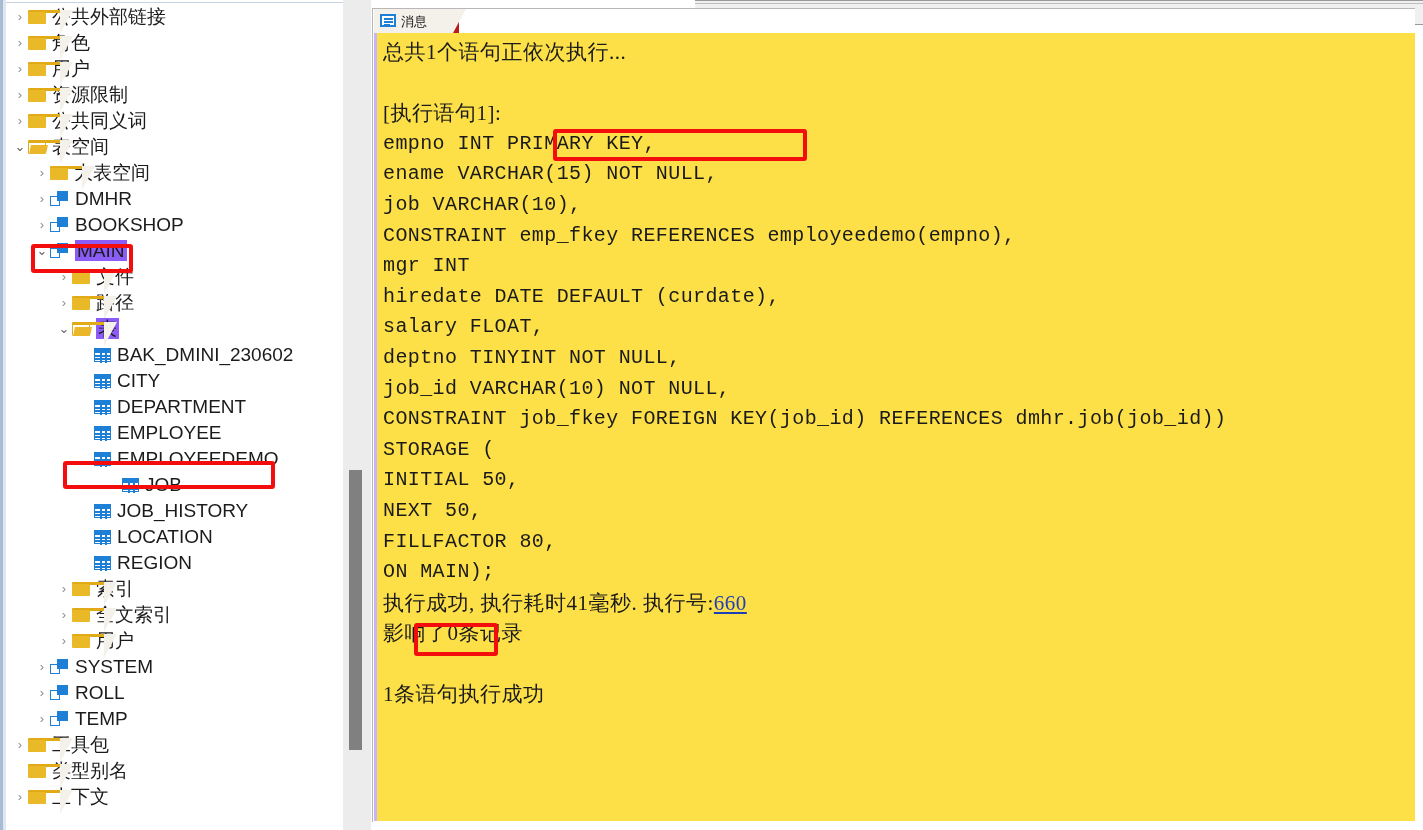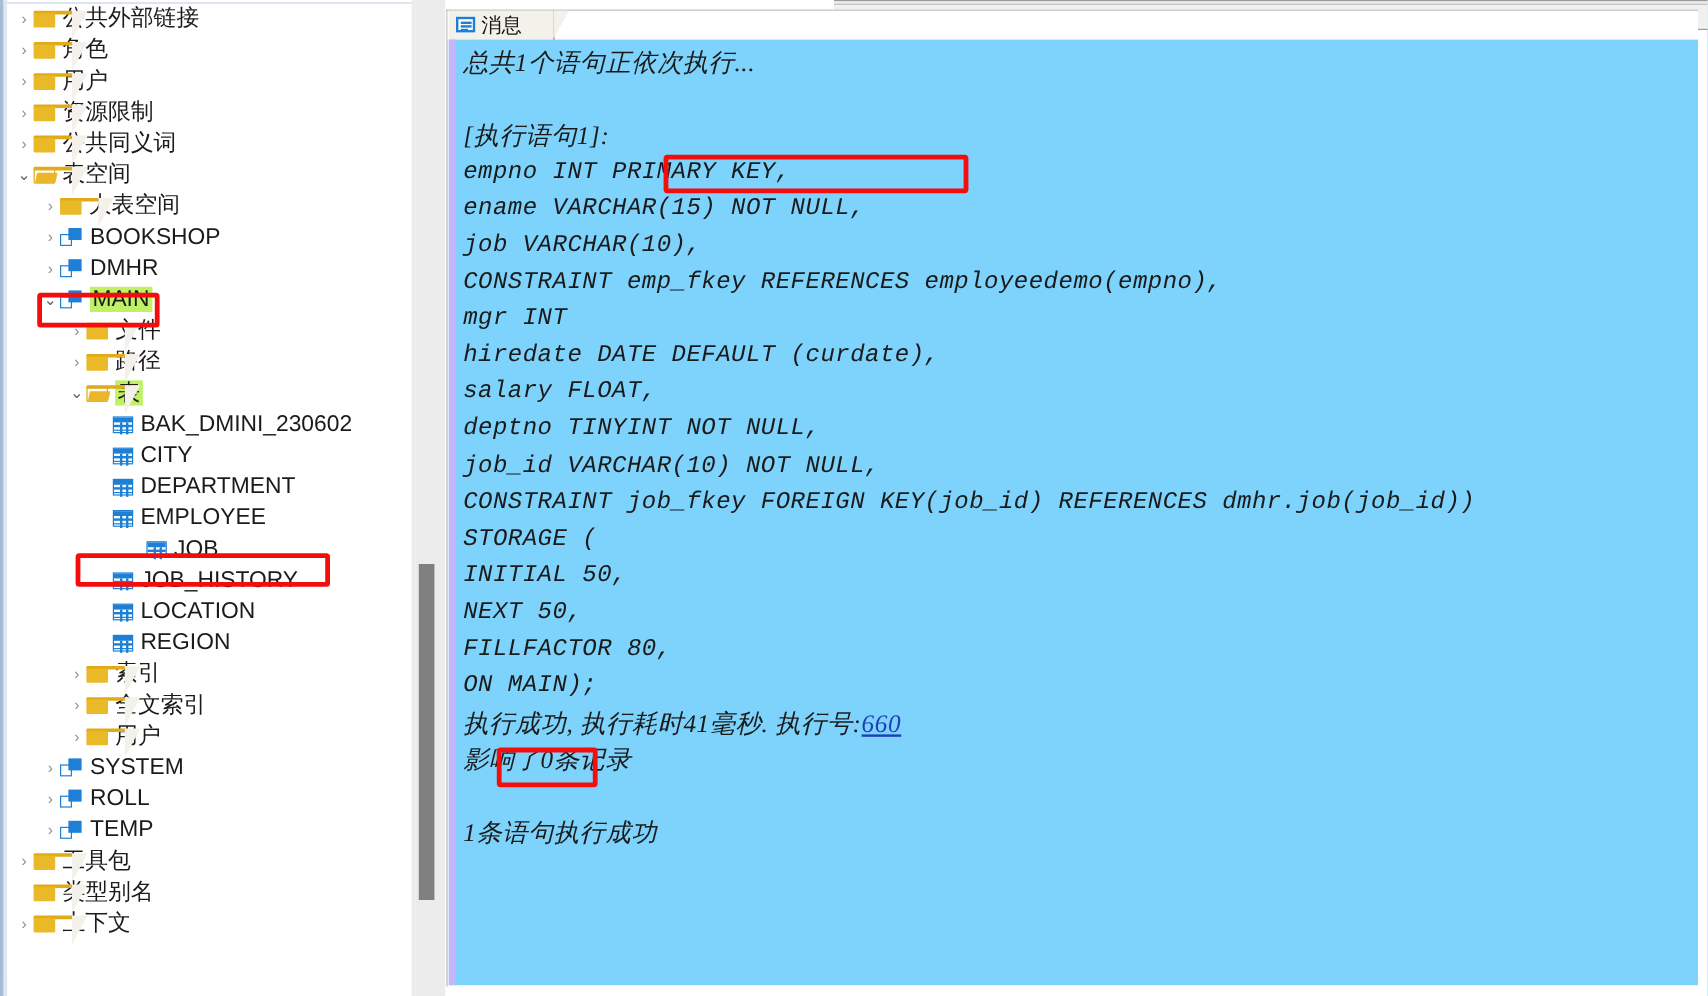--- a/index.html
+++ b/index.html
@@ -42,21 +42,21 @@
     position:absolute;left:345px;top:0;width:14px;height:830px;background:#ececec;
   }
   .tree-scroll-thumb{
     position:absolute;left:346px;top:470px;width:13px;height:280px;background:#808080;
   }
   .node{
     position:relative;height:26px;line-height:26px;white-space:nowrap;
     font-size:19px;color:#1b1b1b;
   }
   .node .lbl{vertical-align:middle;}
-  .node.sel .lbl{background:#bef264;padding:0 2px;}
+  .node.sel .lbl{background:#8b5cf6;padding:0 2px;}
   .chev{
     display:inline-block;width:16px;text-align:center;color:#8f8f8f;font-size:13px;
     vertical-align:middle;
   }
   .chev.empty{color:transparent;}
   .chev.down{color:#5f5f5f;}
 
   
   .ic{display:inline-block;vertical-align:middle;margin-right:6px;position:relative;}
   .ic-folder{width:18px;height:14px;}
@@ -86,44 +86,44 @@
     position:absolute;left:372px;top:8px;width:1043px;height:814px;
     background:#ffffff;box-sizing:border-box;
     border:1px solid #b7b7b7;border-right:none;border-bottom:none;
   }
   .tabbar{
     position:absolute;left:0;top:0;width:100%;height:24px;background:#ffffff;
   }
   .tab{
     position:absolute;left:1px;top:0;height:24px;padding:0 26px 0 6px;
     background:#f3f1e9;
-    border-right:1px solid #b91c1c;
+    border-right:6px solid #b91c1c;
     box-sizing:border-box;
-    font-size:17px;line-height:24px;color:#141414;white-space:nowrap;
+    font-size:13px;line-height:24px;color:#141414;white-space:nowrap;
   }
   .tab:after{
     content:"";position:absolute;right:-13px;top:0;width:0;height:0;
     border-left:13px solid #f3f1e9;border-bottom:24px solid transparent;
   }
   .tab-ico{
     display:inline-block;width:16px;height:13px;background:#ffffff;
     border:2px solid #1d7fd6;box-sizing:border-box;vertical-align:middle;
     margin-right:5px;position:relative;top:-1px;
   }
   .tab-ico i{position:absolute;left:2px;background:#1d7fd6;height:1.6px;display:block;}
   .tab-ico i.l1{top:2px;width:9px;}
   .tab-ico i.l2{top:5px;width:9px;}
   .tab-ico i.l3{top:8px;width:6px;}
   .tab-label{vertical-align:middle;}
 
   .console{
     position:absolute;left:1px;top:24px;width:1041px;height:788px;
-    background:#7dd3fc;box-sizing:border-box;
-    border-left:6px solid #c4b5fd;
-    padding:4px 0 0 6px;overflow:hidden;font-style:italic;
+    background:#fde047;box-sizing:border-box;
+    border-left:3px solid #c4b5fd;
+    padding:4px 0 0 6px;overflow:hidden;
   }
   .cline{
     height:30.6px;line-height:30.6px;white-space:pre;
     font-family:"Liberation Mono","DejaVu Sans Mono",monospace;
     font-size:20px;color:#1a1a1a;letter-spacing:0.4px;
   }
   .cline.cn{
     font-family:"Liberation Serif","DejaVu Serif",serif;
     font-size:21px;letter-spacing:0.5px;
   }
@@ -141,30 +141,31 @@
   <div class="tree-panel">
     <div class="outer-edge"></div>
     <div class="tree-viewport" id="tree-viewport">
         <div class="node" style="padding-left: 6px;"><span class="chev">›</span><span class="ic ic-folder"><span class="tab"></span><span class="bdy"></span></span><span class="lbl">公共外部链接</span></div>
         <div class="node" style="padding-left: 6px;"><span class="chev">›</span><span class="ic ic-folder"><span class="tab"></span><span class="bdy"></span></span><span class="lbl">角色</span></div>
         <div class="node" style="padding-left: 6px;"><span class="chev">›</span><span class="ic ic-folder"><span class="tab"></span><span class="bdy"></span></span><span class="lbl">用户</span></div>
         <div class="node" style="padding-left: 6px;"><span class="chev">›</span><span class="ic ic-folder"><span class="tab"></span><span class="bdy"></span></span><span class="lbl">资源限制</span></div>
         <div class="node" style="padding-left: 6px;"><span class="chev">›</span><span class="ic ic-folder"><span class="tab"></span><span class="bdy"></span></span><span class="lbl">公共同义词</span></div>
         <div class="node" style="padding-left: 6px;"><span class="chev down">⌄</span><span class="ic ic-folder ic-folder-open"><span class="tab"></span><span class="bdy"></span><span class="bdy2"></span></span><span class="lbl">表空间</span></div>
         <div class="node" style="padding-left: 28px;"><span class="chev">›</span><span class="ic ic-folder"><span class="tab"></span><span class="bdy"></span></span><span class="lbl">大表空间</span></div>
+        <div class="node" style="padding-left: 28px;"><span class="chev">›</span><span class="ic ic-ts"><span class="sq-b"></span><span class="sq-f"></span></span><span class="lbl">DMHR</span></div>
         <div class="node" style="padding-left: 28px;"><span class="chev">›</span><span class="ic ic-ts"><span class="sq-b"></span><span class="sq-f"></span></span><span class="lbl">BOOKSHOP</span></div>
-        <div class="node" style="padding-left: 28px;"><span class="chev">›</span><span class="ic ic-ts"><span class="sq-b"></span><span class="sq-f"></span></span><span class="lbl">DMHR</span></div>
         <div class="node sel" style="padding-left: 28px;"><span class="chev down">⌄</span><span class="ic ic-ts"><span class="sq-b"></span><span class="sq-f"></span></span><span class="lbl">MAIN</span></div>
         <div class="node" style="padding-left: 50px;"><span class="chev">›</span><span class="ic ic-folder"><span class="tab"></span><span class="bdy"></span></span><span class="lbl">文件</span></div>
         <div class="node" style="padding-left: 50px;"><span class="chev">›</span><span class="ic ic-folder"><span class="tab"></span><span class="bdy"></span></span><span class="lbl">路径</span></div>
         <div class="node sel" style="padding-left: 50px;"><span class="chev down">⌄</span><span class="ic ic-folder ic-folder-open"><span class="tab"></span><span class="bdy"></span><span class="bdy2"></span></span><span class="lbl">表</span></div>
         <div class="node" style="padding-left: 72px;"><span class="chev empty">›</span><span class="ic ic-tbl"><span class="hd"></span><span class="r1"></span><span class="r2"></span><span class="c1"></span><span class="c2"></span></span><span class="lbl">BAK_DMINI_230602</span></div>
         <div class="node" style="padding-left: 72px;"><span class="chev empty">›</span><span class="ic ic-tbl"><span class="hd"></span><span class="r1"></span><span class="r2"></span><span class="c1"></span><span class="c2"></span></span><span class="lbl">CITY</span></div>
         <div class="node" style="padding-left: 72px;"><span class="chev empty">›</span><span class="ic ic-tbl"><span class="hd"></span><span class="r1"></span><span class="r2"></span><span class="c1"></span><span class="c2"></span></span><span class="lbl">DEPARTMENT</span></div>
         <div class="node" style="padding-left: 72px;"><span class="chev empty">›</span><span class="ic ic-tbl"><span class="hd"></span><span class="r1"></span><span class="r2"></span><span class="c1"></span><span class="c2"></span></span><span class="lbl">EMPLOYEE</span></div>
+        <div class="node" style="padding-left: 72px;"><span class="chev empty">›</span><span class="ic ic-tbl"><span class="hd"></span><span class="r1"></span><span class="r2"></span><span class="c1"></span><span class="c2"></span></span><span class="lbl">EMPLOYEEDEMO</span></div>
         <div class="node" style="padding-left: 100px;"><span class="chev empty">›</span><span class="ic ic-tbl"><span class="hd"></span><span class="r1"></span><span class="r2"></span><span class="c1"></span><span class="c2"></span></span><span class="lbl">JOB</span></div>
         <div class="node" style="padding-left: 72px;"><span class="chev empty">›</span><span class="ic ic-tbl"><span class="hd"></span><span class="r1"></span><span class="r2"></span><span class="c1"></span><span class="c2"></span></span><span class="lbl">JOB_HISTORY</span></div>
         <div class="node" style="padding-left: 72px;"><span class="chev empty">›</span><span class="ic ic-tbl"><span class="hd"></span><span class="r1"></span><span class="r2"></span><span class="c1"></span><span class="c2"></span></span><span class="lbl">LOCATION</span></div>
         <div class="node" style="padding-left: 72px;"><span class="chev empty">›</span><span class="ic ic-tbl"><span class="hd"></span><span class="r1"></span><span class="r2"></span><span class="c1"></span><span class="c2"></span></span><span class="lbl">REGION</span></div>
         <div class="node" style="padding-left: 50px;"><span class="chev">›</span><span class="ic ic-folder"><span class="tab"></span><span class="bdy"></span></span><span class="lbl">索引</span></div>
         <div class="node" style="padding-left: 50px;"><span class="chev">›</span><span class="ic ic-folder"><span class="tab"></span><span class="bdy"></span></span><span class="lbl">全文索引</span></div>
         <div class="node" style="padding-left: 50px;"><span class="chev">›</span><span class="ic ic-folder"><span class="tab"></span><span class="bdy"></span></span><span class="lbl">用户</span></div>
         <div class="node" style="padding-left: 28px;"><span class="chev">›</span><span class="ic ic-ts"><span class="sq-b"></span><span class="sq-f"></span></span><span class="lbl">SYSTEM</span></div>
         <div class="node" style="padding-left: 28px;"><span class="chev">›</span><span class="ic ic-ts"><span class="sq-b"></span><span class="sq-f"></span></span><span class="lbl">ROLL</span></div>
         <div class="node" style="padding-left: 28px;"><span class="chev">›</span><span class="ic ic-ts"><span class="sq-b"></span><span class="sq-f"></span></span><span class="lbl">TEMP</span></div>

